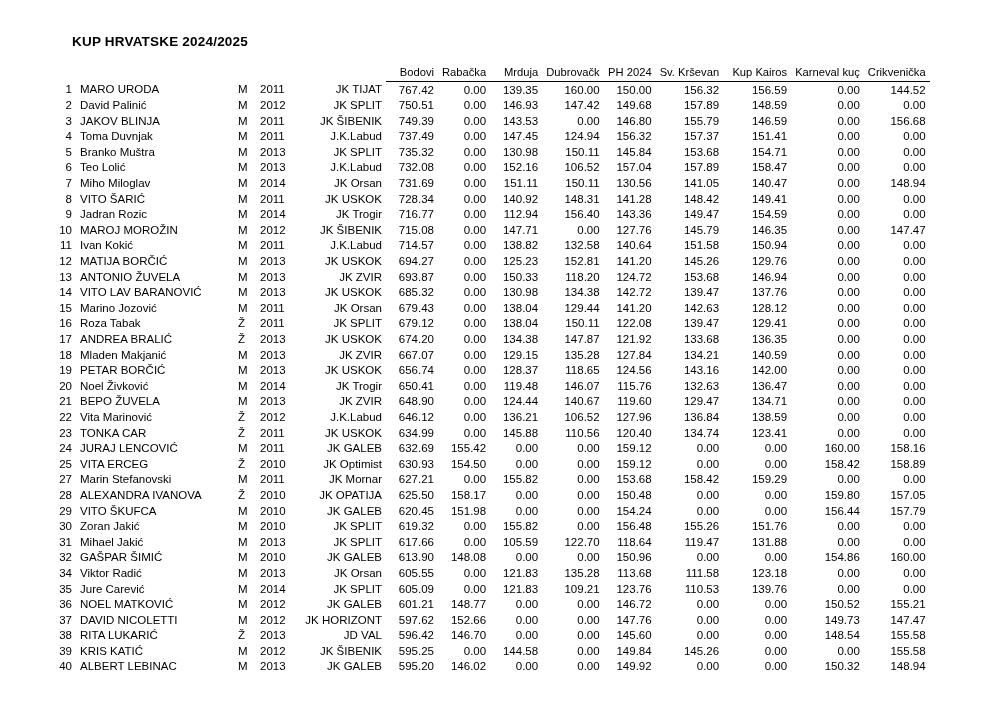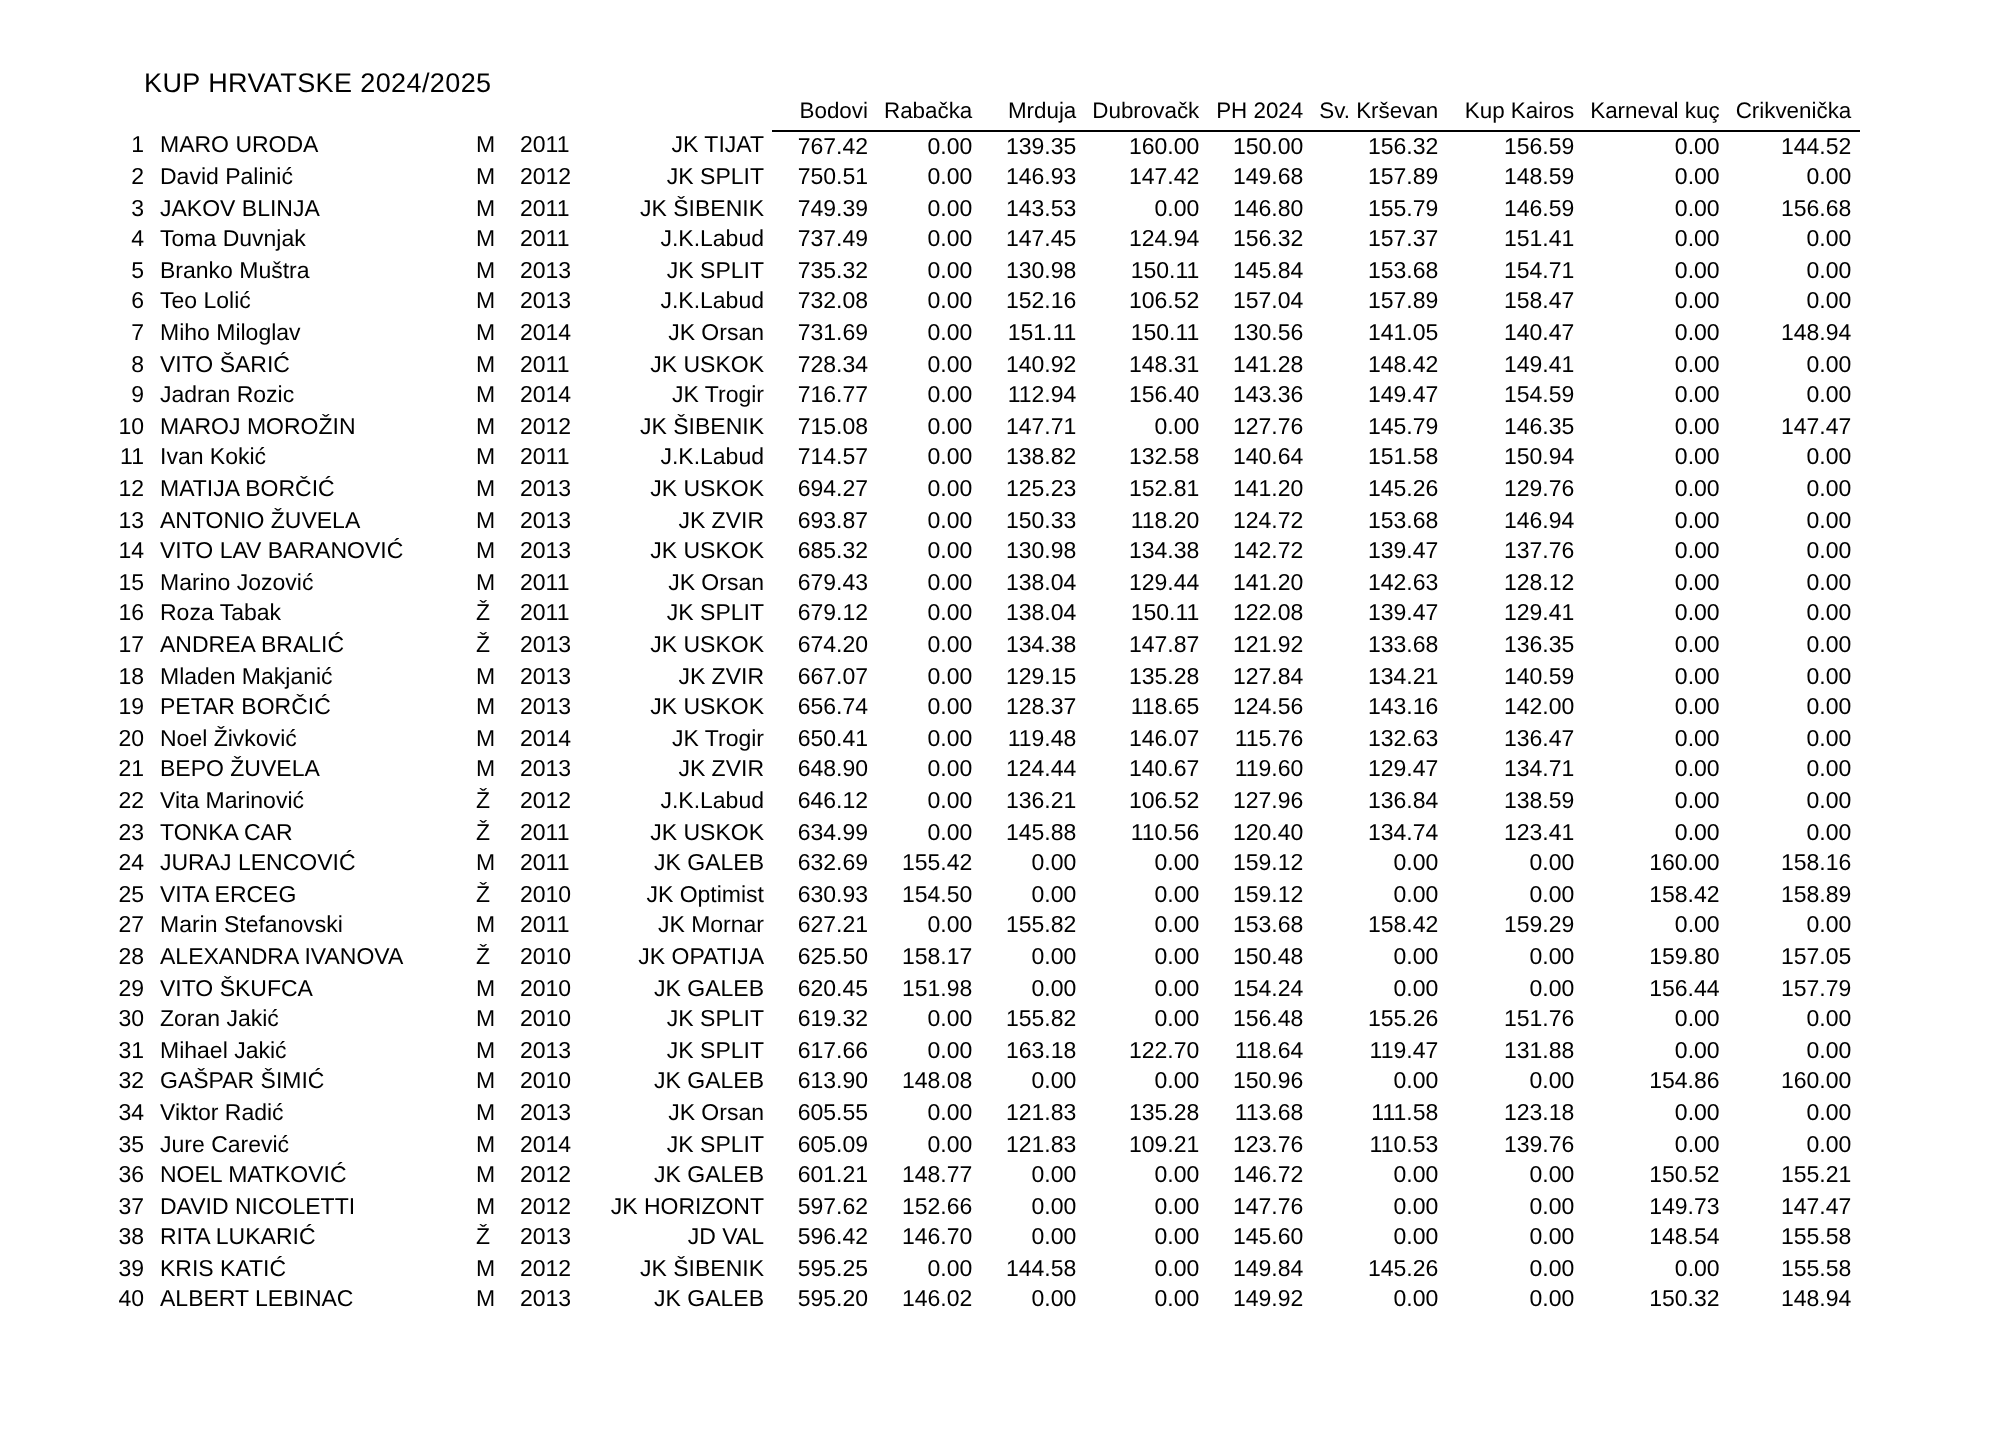--- a/index.html
+++ b/index.html
@@ -19,27 +19,27 @@
     width: 999px;
     height: 720px;
     padding: 0;
     box-sizing: border-box;
   }
   .title {
     position: absolute;
     left: 72px;
     top: 34px;
     font-size: 13.5px;
-    font-weight: normal;
+    font-weight: bold;
     letter-spacing: 0.2px;
   }
   table.results {
     position: absolute;
     left: 46px;
-    top: 50px;
+    top: 66px;
     border-collapse: collapse;
     font-size: 11.5px;
   }
   table.results th {
     font-weight: normal;
     font-size: 11.2px;
     text-align: right;
     padding: 0 4px 3px 4px;
     vertical-align: bottom;
     border-bottom: 1px solid #000000;
@@ -584,21 +584,21 @@
           <td class="num c-crk">0.00</td>
         </tr>
         <tr>
           <td class="c-rank">31</td>
           <td class="c-name">Mihael Jakić</td>
           <td class="c-sex">M</td>
           <td class="c-year">2013</td>
           <td class="c-club">JK SPLIT</td>
           <td class="num c-bodovi">617.66</td>
           <td class="num c-rab">0.00</td>
-          <td class="num c-mrd">163.18</td>
+          <td class="num c-mrd">105.59</td>
           <td class="num c-dub">122.70</td>
           <td class="num c-ph">118.64</td>
           <td class="num c-krs">119.47</td>
           <td class="num c-kai">131.88</td>
           <td class="num c-kar">0.00</td>
           <td class="num c-crk">0.00</td>
         </tr>
         <tr>
           <td class="c-rank">32</td>
           <td class="c-name">GAŠPAR ŠIMIĆ</td>

